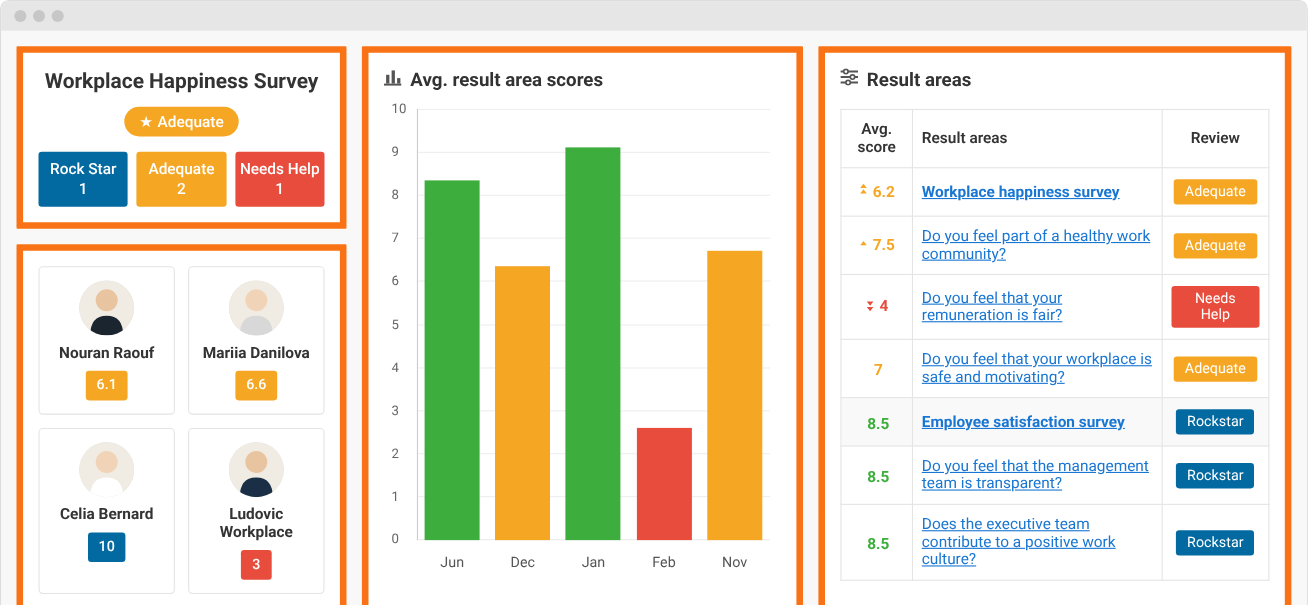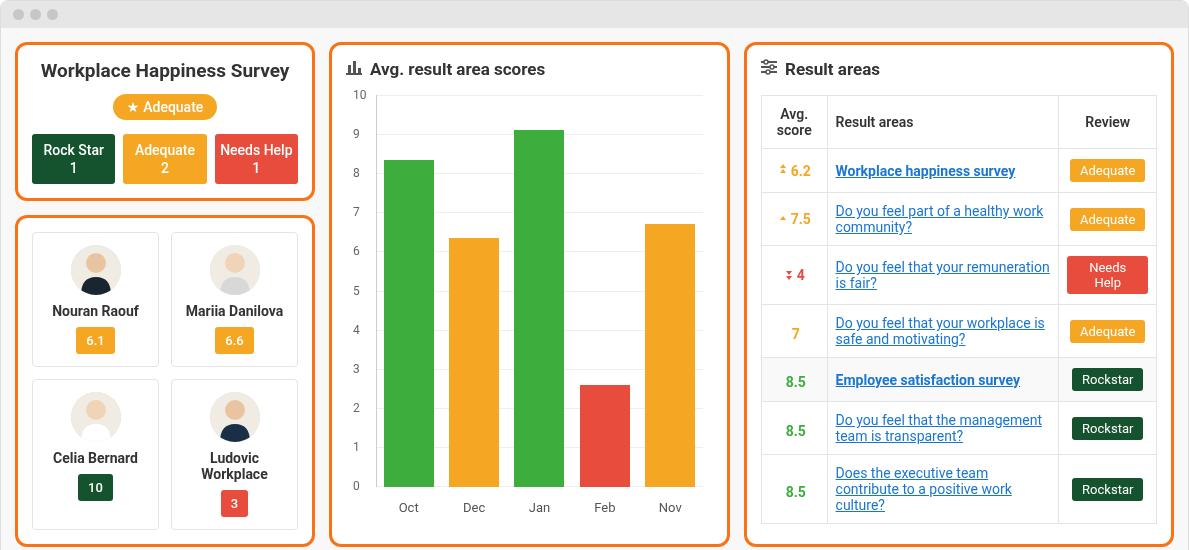--- a/index.html
+++ b/index.html
@@ -3,31 +3,31 @@
 <meta charset="utf-8">
 <style>
 * { margin: 0; padding: 0; box-sizing: border-box; font-family: -apple-system, BlinkMacSystemFont, "Segoe UI", Roboto, Helvetica, Arial, sans-serif; }
 body { background: #fff; padding: 0; }
 .window { width: 1189px; background: #f8f8f8; border: 1px solid #ddd; border-radius: 8px; overflow: hidden; }
 .titlebar { background: #e6e6e6; padding: 8px 12px; display: flex; gap: 6px; }
 .dot { width: 11px; height: 11px; border-radius: 50%; background: #c7c7c7; }
 .content { display: flex; gap: 14px; padding: 14px; background: #f8f8f8; }
 
 .col-left { width: 300px; display: flex; flex-direction: column; gap: 14px; }
-.card { background: #fff; border: 3px solid #f97316; border-radius: 12px; padding: 14px; }
+.card { background: #fff; border: 6px solid #f97316; border-radius: 1px; padding: 14px; }
 
 .survey-title { font-size: 19px; color: #333; text-align: center; margin-bottom: 12px; }
 .pill { display: inline-flex; align-items: center; gap: 4px; background: #f5a623; color: #fff; font-size: 14px; font-weight: 500; padding: 5px 14px; border-radius: 15px; }
 .pill-wrap { text-align: center; margin-bottom: 14px; }
 
 .status-row { display: flex; gap: 8px; }
 .status-box { flex: 1; text-align: center; color: #fff; padding: 8px 4px; border-radius: 3px; font-size: 14px; font-weight: 500; }
 .status-label { display: block; }
 .status-count { display: block; margin-top: 2px; }
-.green { background: #14532d; }
+.green { background: #0369a1; }
 .orange { background: #f5a623; }
 .red { background: #e74c3c; }
 
 .people-grid { display: grid; grid-template-columns: 1fr 1fr; gap: 12px; }
 .person { border: 1px solid #e4e4e4; border-radius: 4px; padding: 12px 8px; text-align: center; }
 .avatar { width: 50px; height: 50px; border-radius: 50%; margin: 0 auto 8px; background: #ddd; display: flex; align-items: center; justify-content: center; overflow: hidden; }
 .person-name { font-size: 14px; color: #333; margin-bottom: 8px; font-weight: bold; }
 .score-badge { display: inline-block; padding: 6px 10px; border-radius: 3px; color: #fff; font-size: 13px; font-weight: 500; }
 
 .col-mid { flex: 1; }
@@ -170,21 +170,21 @@
             <div class="ytick" style="top: 0%;">10</div>
           </div>
         <div class="bars" id="bars">
             <div class="bar" style="height: 83.5%; background: rgb(61, 173, 61);"></div>
             <div class="bar" style="height: 63.5%; background: rgb(245, 166, 35);"></div>
             <div class="bar" style="height: 91%; background: rgb(61, 173, 61);"></div>
             <div class="bar" style="height: 26%; background: rgb(231, 76, 60);"></div>
             <div class="bar" style="height: 67%; background: rgb(245, 166, 35);"></div>
           </div>
         <div class="xlabels" id="xlabels">
-            <div class="xlabel">Oct</div>
+            <div class="xlabel">Jun</div>
             <div class="xlabel">Dec</div>
             <div class="xlabel">Jan</div>
             <div class="xlabel">Feb</div>
             <div class="xlabel">Nov</div>
           </div>
       </div>
     </div>
 
     <div class="col-right card">
       <h3 class="section-title">

